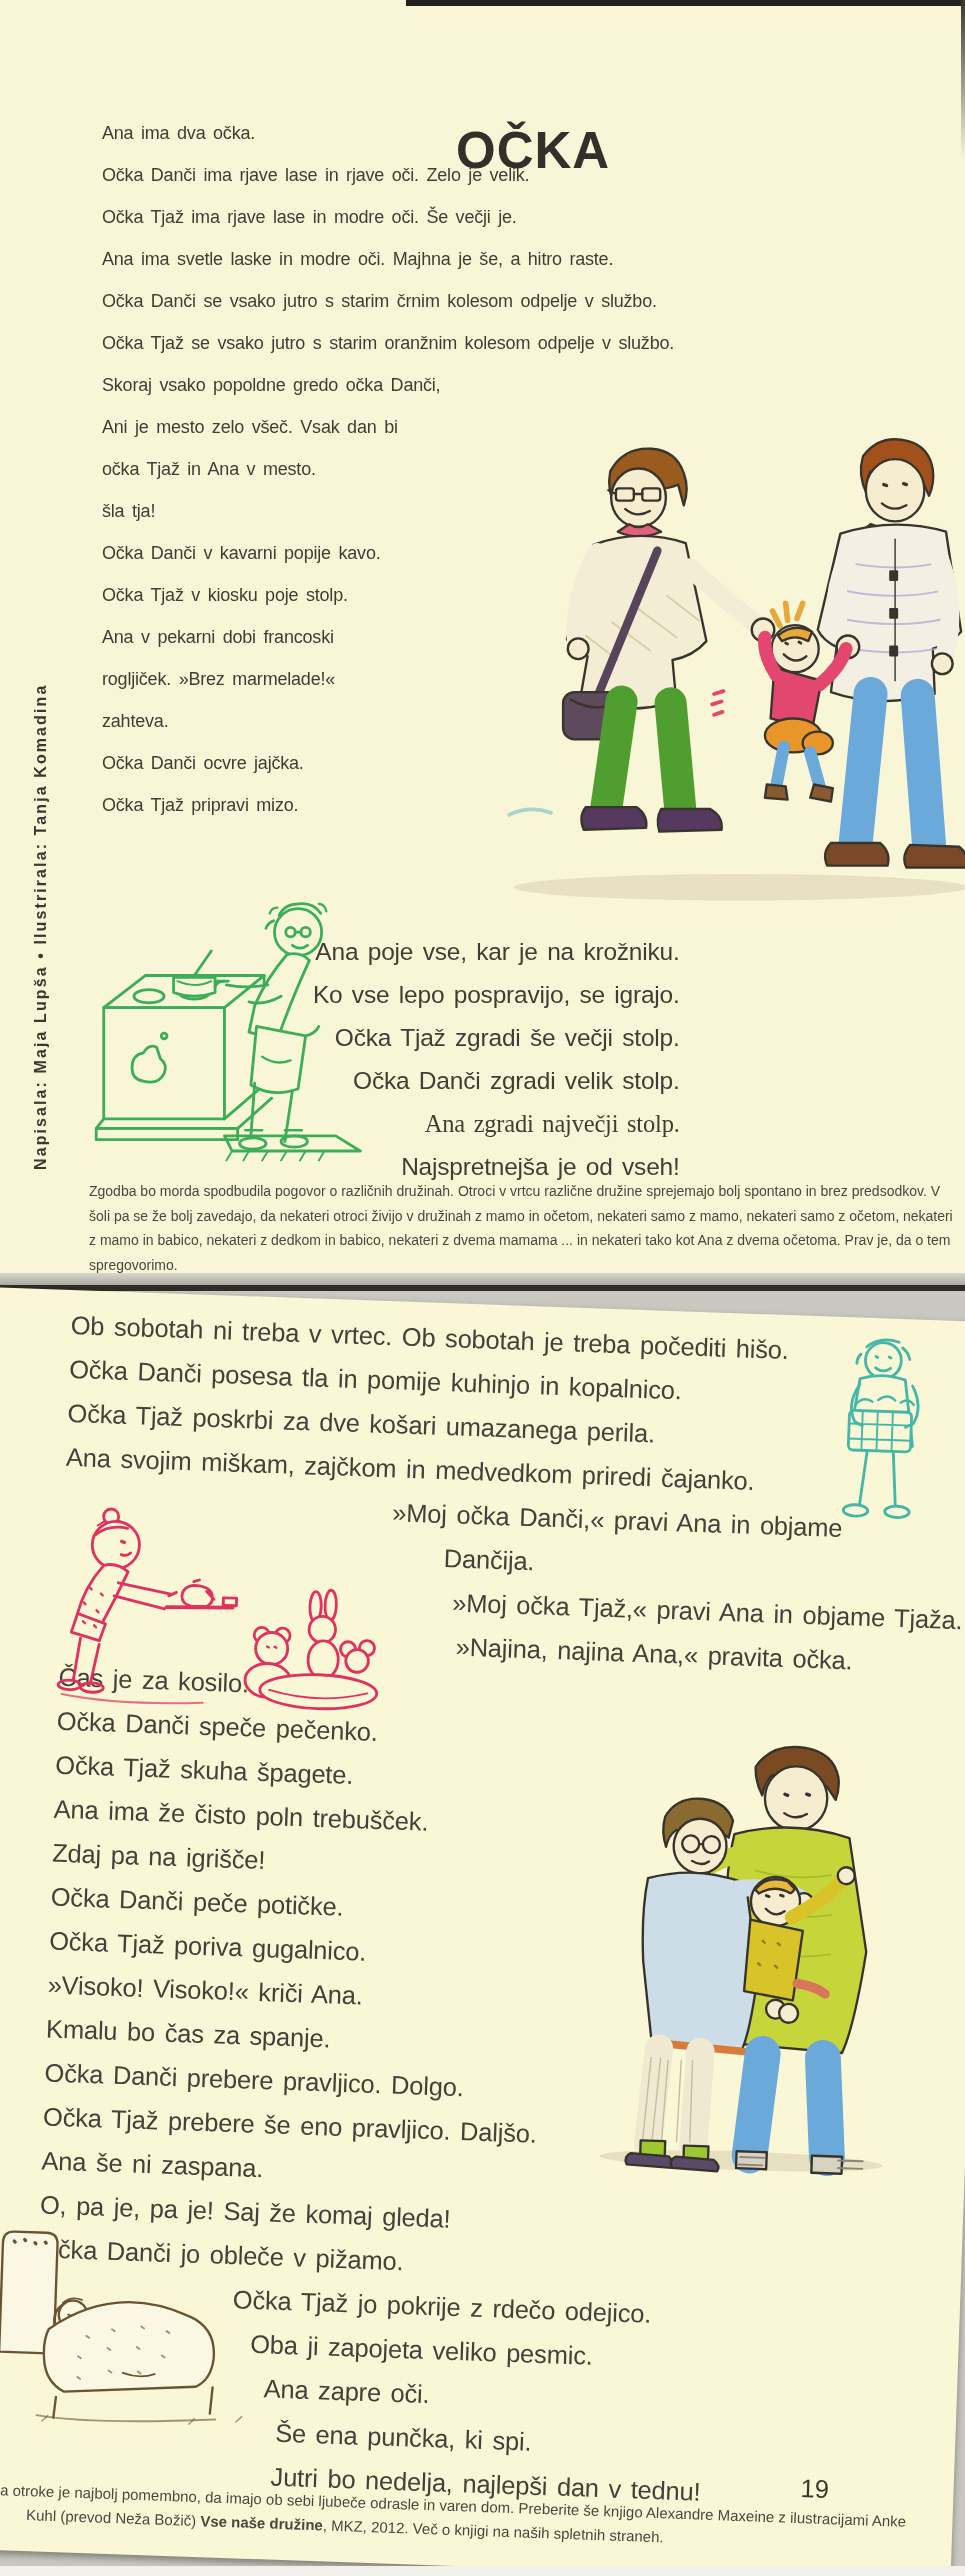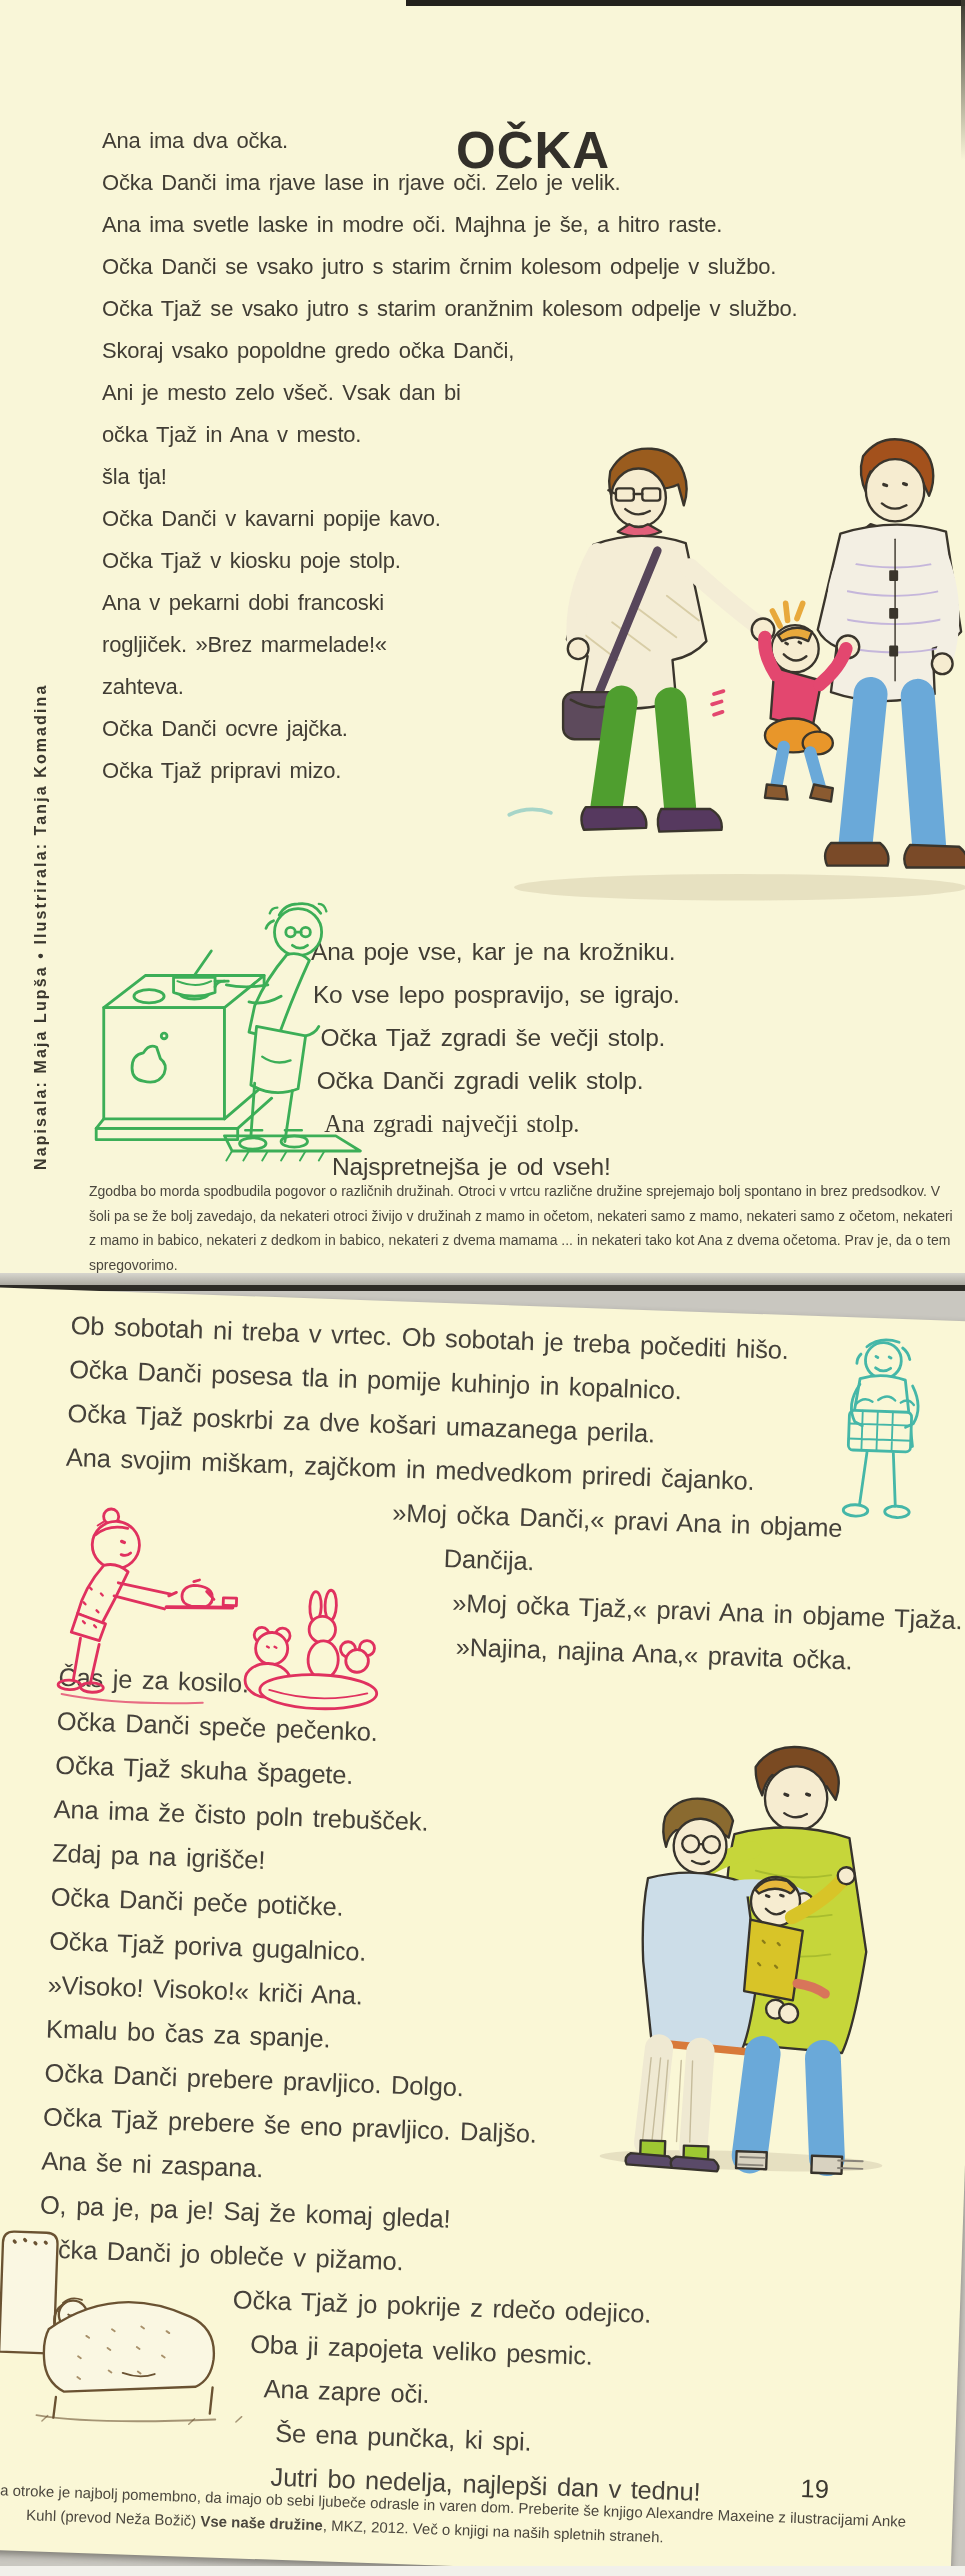--- a/index.html
+++ b/index.html
@@ -17,28 +17,28 @@
   }
   .edge-top{position:absolute;top:0;left:406px;width:560px;height:5.7px;background:#23211d;}
   .edge-right{position:absolute;top:0;right:0;width:4.7px;height:160px;
     background:linear-gradient(#3a382f,rgba(58,56,47,0));}
   .p1-title{
     position:absolute;top:121px;left:0;width:1066px;margin:0;
     text-align:center;font-size:51px;font-weight:700;color:#33302a;
     letter-spacing:0.9px;
   }
   .p1-text{
-    position:absolute;top:120px;left:102px;
-    font-size:22px;line-height:42px;color:#413d34;
+    position:absolute;top:112px;left:102px;
+    font-size:18px;line-height:42px;color:#413d34;
     letter-spacing:-0.2px;word-spacing:2.8px;white-space:nowrap;
   }
   .p1-play{
     position:absolute;top:930px;left:311px;
     font-size:24.5px;line-height:43px;color:#413d34;
-    letter-spacing:-0.2px;word-spacing:2.8px;white-space:nowrap;
+    letter-spacing:-0.2px;word-spacing:2.8px;white-space:nowrap;text-align:right;
   }
   .p1-footnote{
     position:absolute;top:1179px;left:89px;width:864px;
     font-size:14px;line-height:24.5px;font-weight:500;color:#4b473e;
   }
   .p1-credits{
     position:absolute;left:32px;top:1170px;
     transform:rotate(-90deg);transform-origin:0 0;
     font-size:16px;font-weight:600;letter-spacing:2.1px;color:#3b382f;
     white-space:nowrap;
@@ -86,20 +86,21 @@
 
   <div class="page page1">
     <div class="edge-top"></div>
     <div class="edge-right"></div>
 
     <h1 class="p1-title">OČKA</h1>
 
     <div class="p1-text">
       <div class="line">Ana ima dva očka.</div>
       <div class="line">Očka Danči ima rjave lase in rjave oči. Zelo je velik.</div>
+      <div class="line">Očka Tjaž ima rjave lase in modre oči. Še večji je.</div>
       <div class="line">Ana ima svetle laske in modre oči. Majhna je še, a hitro raste.</div>
       <div class="line">Očka Danči se vsako jutro s starim črnim kolesom odpelje v službo.</div>
       <div class="line">Očka Tjaž se vsako jutro s starim oranžnim kolesom odpelje v službo.</div>
       <div class="line">Skoraj vsako popoldne gredo očka Danči,</div>
       <div class="line">Ani je mesto zelo všeč. Vsak dan bi</div>
       <div class="line">očka Tjaž in Ana v mesto.</div>
       <div class="line">šla tja!</div>
       <div class="line">Očka Danči v kavarni popije kavo.</div>
       <div class="line">Očka Tjaž v kiosku poje stolp.</div>
       <div class="line">Ana v pekarni dobi francoski</div>

